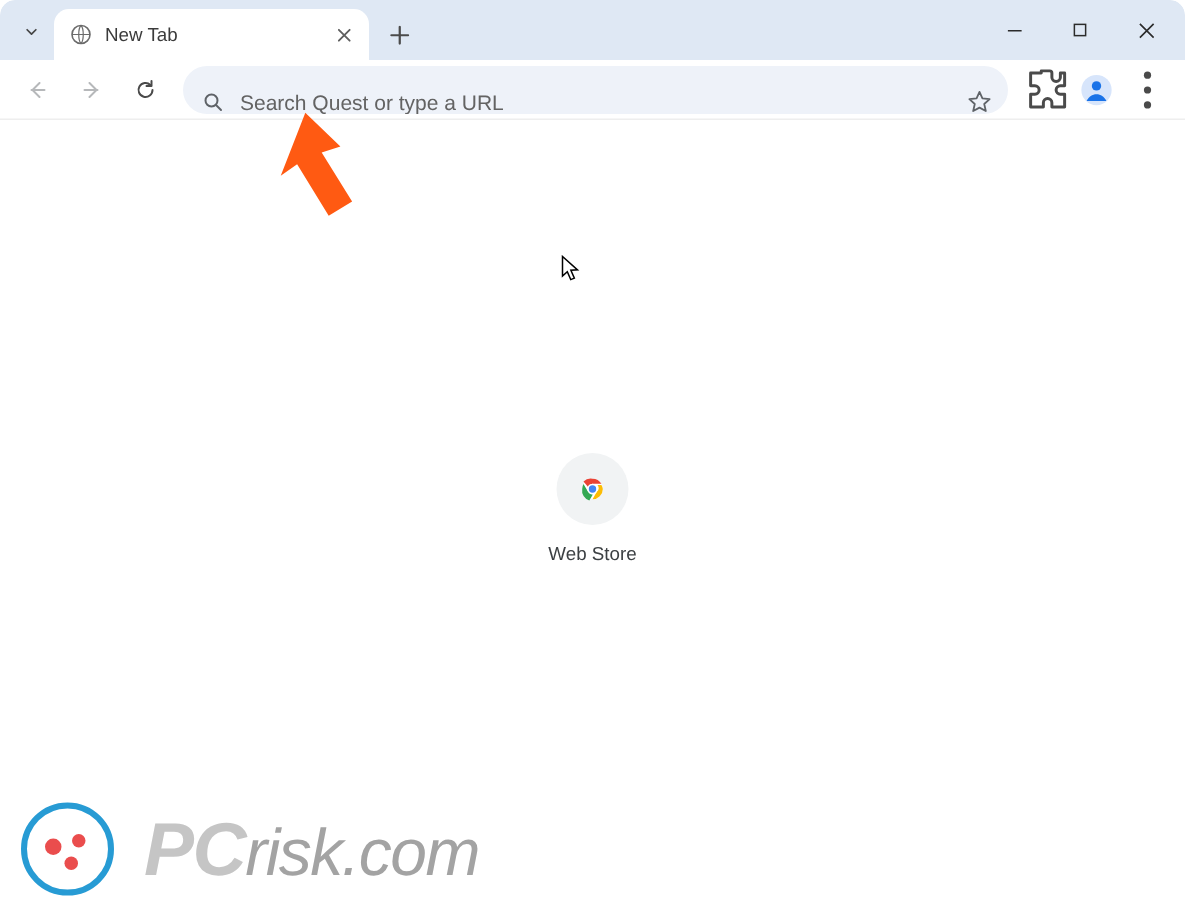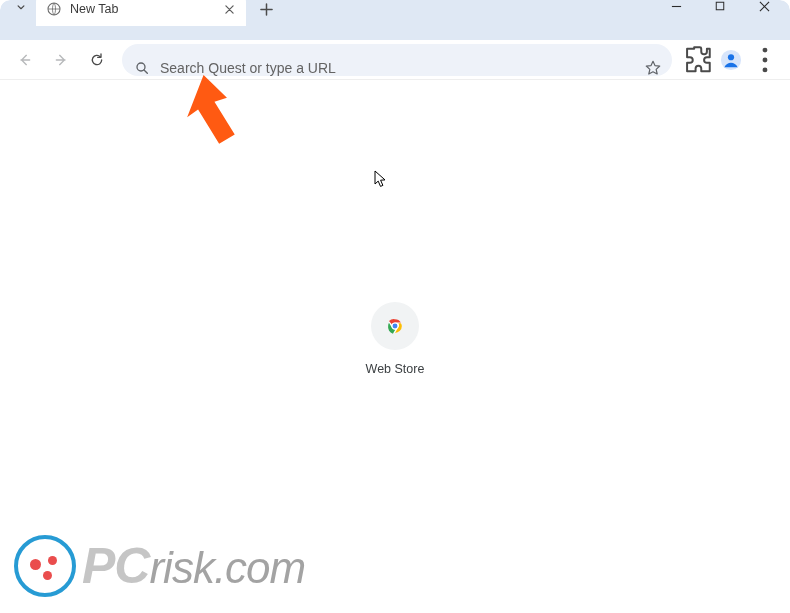--- a/index.html
+++ b/index.html
@@ -1,20 +1,20 @@
 <!DOCTYPE html>
 <html><head>
 <meta charset="utf-8">
 <style>
 * { margin: 0; padding: 0; box-sizing: border-box; font-family: "Segoe UI", Arial, sans-serif; }
 html, body { width: 790px; height: 613px; overflow: hidden; }
 body { background: #ffffff; position: relative; border-radius: 10px; }
 
 
-.titlebar { height: 40px; background: #dfe8f4; display: flex; align-items: flex-end; padding: 0 4px 14px 6px; border-radius: 10px 10px 0 0; }
+.titlebar { height: 40px; background: #dfe8f4; display: flex; align-items: flex-end; padding: 0 4px 0 6px; border-radius: 10px 10px 0 0; }
 .tab-dropdown { width: 30px; height: 30px; margin-bottom: 4px; display: flex; align-items: center; justify-content: center; border-radius: 6px; }
 .tab-dropdown svg { width: 14px; height: 14px; }
 .tab { background: #ffffff; height: 34px; width: 210px; border-radius: 10px 10px 0 0; display: flex; align-items: center; padding: 0 8px 0 10px; position: relative; }
 .tab .favicon { width: 16px; height: 16px; margin-right: 8px; display: flex; align-items: center; justify-content: center; }
 .tab .tab-title { flex: 1; font-size: 12.5px; color: #3b3b3b; white-space: nowrap; overflow: hidden; }
 .tab .tab-close { width: 18px; height: 18px; display: flex; align-items: center; justify-content: center; border-radius: 50%; }
 .tab .tab-close svg { width: 9px; height: 9px; }
 .newtab-btn { width: 28px; height: 28px; margin: 0 0 3px 6px; display: flex; align-items: center; justify-content: center; border-radius: 50%; }
 .newtab-btn svg { width: 13px; height: 13px; }
 .spacer { flex: 1; }
@@ -45,21 +45,21 @@
 
 
 .arrow { position: absolute; left: 170px; top: 72px; pointer-events: none; }
 .arrow svg { width: 78px; height: 78px; }
 
 
 .cursor { position: absolute; left: 374px; top: 170px; pointer-events: none; }
 .cursor svg { width: 14px; height: 18px; }
 
 
-.watermark { position: absolute; left: 14px; bottom: 16px; display: flex; align-items: center; gap: 6px; opacity: 0.9; pointer-events: none; }
+.watermark { position: absolute; left: 14px; bottom: 16px; display: flex; align-items: center; gap: 20px; opacity: 0.9; pointer-events: none; }
 .wm-circle { width: 62px; height: 62px; border-radius: 50%; border: 4px solid #1091d0; display: flex; align-items: center; justify-content: center; position: relative; background: #fff; }
 .wm-circle .dot { width: 9px; height: 9px; background: #e83a3a; border-radius: 50%; position: absolute; }
 .wm-text { font-family: Arial, sans-serif; font-size: 50px; font-style: italic; font-weight: bold; letter-spacing: -1px; line-height: 1; }
 .wm-text .pc { color: #bfbfbf; }
 .wm-text .risk { color: #9a9a9a; font-weight: normal; font-size: 44px; }
 </style>
 </head>
 <body>
 
 <div class="titlebar">

